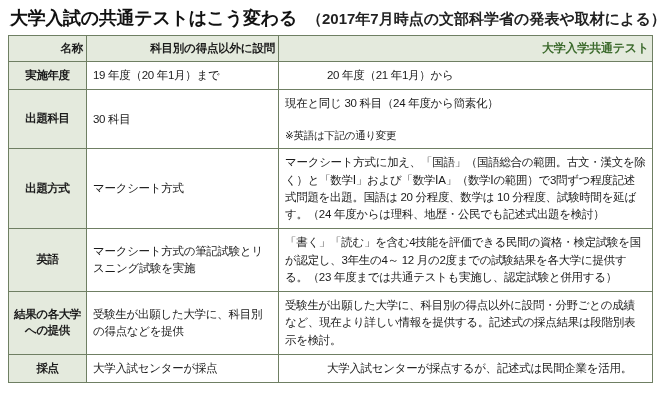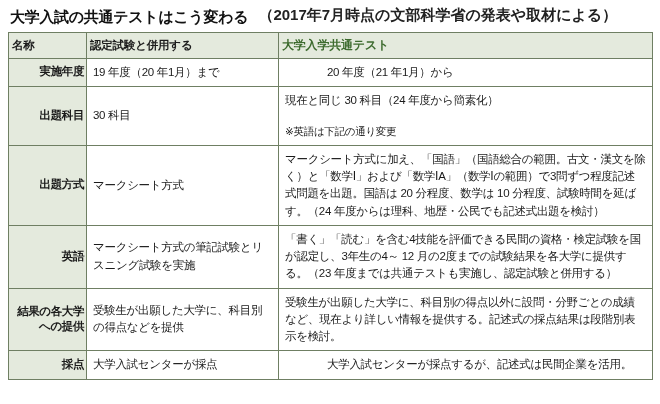--- a/index.html
+++ b/index.html
@@ -21,21 +21,21 @@
     box-sizing: border-box;
     padding: 6px 8px 0 8px;
   }
   .header-row {
     display: flex;
     align-items: flex-end;
     gap: 10px;
     padding: 0 2px 5px 2px;
   }
   .title {
-    font-size: 15px;
+    font-size: 18px;
     font-weight: bold;
     letter-spacing: -0.3px;
     color: #111111;
     white-space: nowrap;
   }
   .subtitle {
     font-size: 15px;
     font-weight: bold;
     color: #222222;
     white-space: nowrap;
@@ -54,32 +54,32 @@
   table.compare th,
   table.compare td {
     border: 1px solid #6f7f63;
     vertical-align: middle;
     box-sizing: border-box;
   }
   thead th {
     background: #e4eadd;
     font-size: 11.5px;
     font-weight: bold;
-    text-align: left;
+    text-align: right;
     padding: 4px 3px;
     color: #1c1c1c;
     letter-spacing: -0.2px;
   }
   thead th.new-head {
     color: #3d6b2e;
     font-size: 12px;
   }
   td.label {
     background: #e4eadd;
-    text-align: right;
+    text-align: center;
     font-size: 11.5px;
     font-weight: bold;
     padding: 4px 2px;
     letter-spacing: -0.4px;
     line-height: 1.35;
   }
   td.cell {
     font-size: 11.5px;
     padding: 5px 6px;
     line-height: 1.5;
@@ -111,21 +111,21 @@
 
   <table class="compare">
     <colgroup>
       <col class="c-label">
       <col class="c-old">
       <col class="c-new">
     </colgroup>
     <thead>
       <tr>
         <th>名称</th>
-        <th>認定試験と併用する</th>
+        <th>科目別の得点以外に設問</th>
         <th class="new-head">大学入学共通テスト</th>
       </tr>
     </thead>
     <tbody>
 
       <tr>
         <td class="label">実施年度</td>
         <td class="cell mid-old">19 年度（20 年1月）まで</td>
         <td class="cell center-v">20 年度（21 年1月）から</td>
       </tr>

